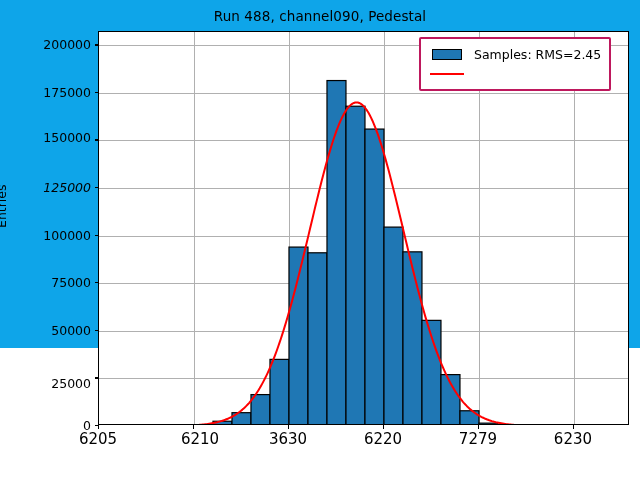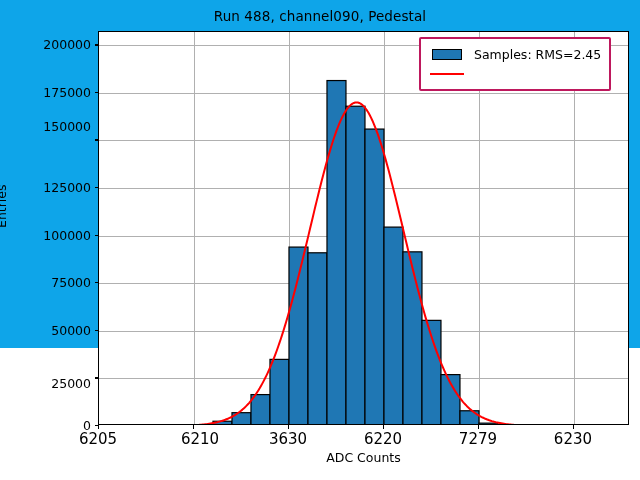--- a/index.html
+++ b/index.html
@@ -170,30 +170,29 @@
   }
 </style>
 </head>
 <body>
 
 <div id="figure">
 
   <div id="chart-title">Run 488, channel090, Pedestal</div>
 
   <div id="ylabel">Entries</div>
-  <div id="xlabel">ADC Counts</div>
 
   <div id="ytick-labels">
       <div class="ytick-label" style="top: 394px;">0</div>
       <div class="ytick-label" style="top: 346.42px; margin-top: 6px;">25000</div>
       <div class="ytick-label" style="top: 298.83px;">50000</div>
       <div class="ytick-label" style="top: 251.25px;">75000</div>
       <div class="ytick-label" style="top: 203.66px;">100000</div>
-      <div class="ytick-label" style="top: 156.08px;">125000</div>
-      <div class="ytick-label" style="top: 95px;">150000</div>
+      <div class="ytick-label" style="top: 156.08px; font-style: italic;">125000</div>
+      <div class="ytick-label" style="top: 106px;">150000</div>
       <div class="ytick-label" style="top: 60.91px;">175000</div>
       <div class="ytick-label" style="top: 13.32px;">200000</div>
     </div>
   <div id="xtick-labels">
       <div class="xtick-label" style="left: 0px;">6205</div>
       <div class="xtick-label" style="left: 102px; text-align: right;">6210</div>
       <div class="xtick-label" style="left: 189.98px;">3630</div>
       <div class="xtick-label" style="left: 284.97px;">6220</div>
       <div class="xtick-label" style="left: 379.96px;">7279</div>
       <div class="xtick-label" style="left: 474.96px;">6230</div>

